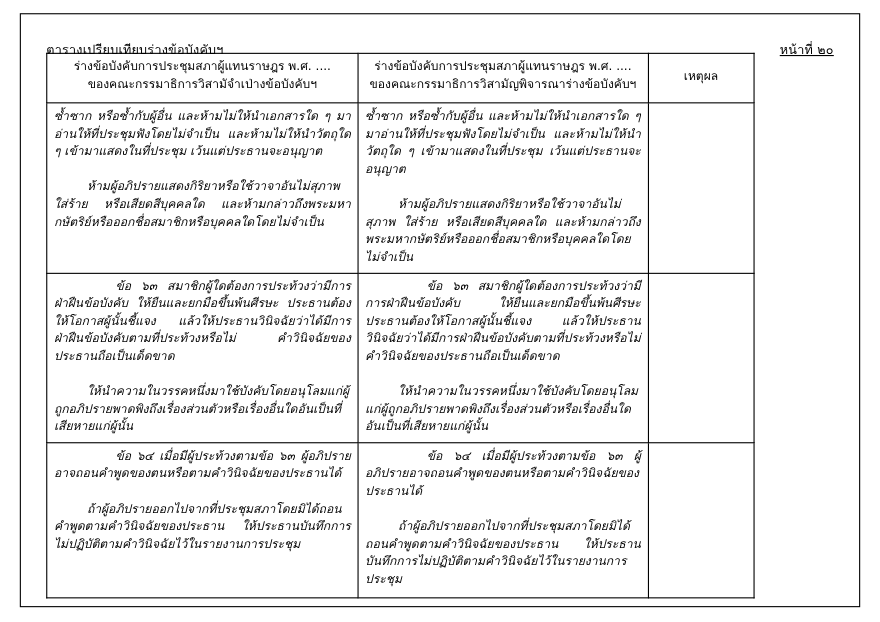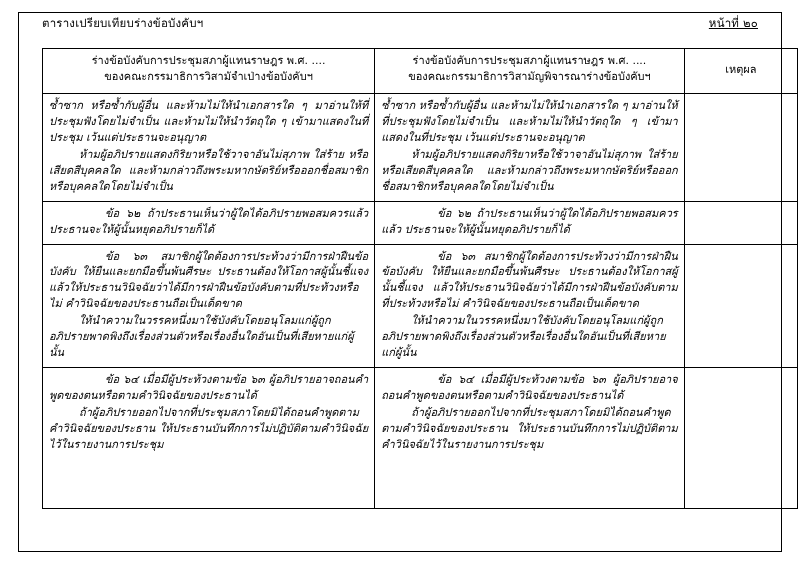--- a/index.html
+++ b/index.html
@@ -23,40 +23,40 @@
     left: 18px;
     top: 12px;
     width: 764px;
     height: 540px;
     border: 1px solid #000;
     box-sizing: border-box;
   }
   .header-row {
     position: absolute;
     left: 42px;
-    top: 14px;
+    top: 36px;
     width: 716px;
     display: flex;
     justify-content: space-between;
     align-items: baseline;
     font-size: 11.5px;
     color: #000;
   }
   .doc-title {
     letter-spacing: 0.2px;
   }
   .page-number {
     letter-spacing: 0.2px;
     text-decoration: underline;
   }
   table.cmp {
     position: absolute;
     left: 42px;
     top: 48px;
-    width: 756px;
+    width: 644px;
     border-collapse: collapse;
     table-layout: fixed;
   }
   table.cmp td {
     border: 1px solid #000;
     vertical-align: top;
     padding: 4px 6px 6px 6px;
     font-size: 11px;
     line-height: 1.45;
     color: #000;
@@ -80,21 +80,21 @@
     vertical-align: middle;
     text-align: center;
   }
   .para {
     margin: 0 0 0 0;
     text-align: justify;
     text-justify: inter-word;
     font-style: italic;
   }
   .para + .para {
-    margin-top: 1px;
+    margin-top: 16px;
   }
   .indent {
     text-indent: 30px;
   }
   .indent-lg {
     text-indent: 56px;
   }
   .blank {
     height: 130px;
   }
@@ -135,29 +135,20 @@
           <p class="para">ซ้ำซาก หรือซ้ำกับผู้อื่น และห้ามไม่ให้นำเอกสารใด ๆ มาอ่านให้ที่ประชุมฟังโดยไม่จำเป็น และห้ามไม่ให้นำวัตถุใด ๆ เข้ามาแสดงในที่ประชุม เว้นแต่ประธานจะอนุญาต</p>
           <p class="para indent">ห้ามผู้อภิปรายแสดงกิริยาหรือใช้วาจาอันไม่สุภาพ ใส่ร้าย หรือเสียดสีบุคคลใด และห้ามกล่าวถึงพระมหากษัตริย์หรือออกชื่อสมาชิกหรือบุคคลใดโดยไม่จำเป็น</p>
         </td>
         <td>
           <p class="para">ซ้ำซาก หรือซ้ำกับผู้อื่น และห้ามไม่ให้นำเอกสารใด ๆ มาอ่านให้ที่ประชุมฟังโดยไม่จำเป็น และห้ามไม่ให้นำวัตถุใด ๆ เข้ามาแสดงในที่ประชุม เว้นแต่ประธานจะอนุญาต</p>
           <p class="para indent">ห้ามผู้อภิปรายแสดงกิริยาหรือใช้วาจาอันไม่สุภาพ ใส่ร้าย หรือเสียดสีบุคคลใด และห้ามกล่าวถึงพระมหากษัตริย์หรือออกชื่อสมาชิกหรือบุคคลใดโดยไม่จำเป็น</p>
         </td>
         <td></td>
       </tr>
 
-      <tr>
-        <td>
-          <p class="para indent-lg">ข้อ ๖๒ ถ้าประธานเห็นว่าผู้ใดได้อภิปรายพอสมควรแล้ว ประธานจะให้ผู้นั้นหยุดอภิปรายก็ได้</p>
-        </td>
-        <td>
-          <p class="para indent-lg">ข้อ ๖๒ ถ้าประธานเห็นว่าผู้ใดได้อภิปรายพอสมควรแล้ว ประธานจะให้ผู้นั้นหยุดอภิปรายก็ได้</p>
-        </td>
-        <td></td>
-      </tr>
 
       <tr>
         <td>
           <p class="para indent-lg">ข้อ ๖๓ สมาชิกผู้ใดต้องการประท้วงว่ามีการฝ่าฝืนข้อบังคับ ให้ยืนและยกมือขึ้นพ้นศีรษะ ประธานต้องให้โอกาสผู้นั้นชี้แจง แล้วให้ประธานวินิจฉัยว่าได้มีการฝ่าฝืนข้อบังคับตามที่ประท้วงหรือไม่ คำวินิจฉัยของประธานถือเป็นเด็ดขาด</p>
           <p class="para indent">ให้นำความในวรรคหนึ่งมาใช้บังคับโดยอนุโลมแก่ผู้ถูกอภิปรายพาดพิงถึงเรื่องส่วนตัวหรือเรื่องอื่นใดอันเป็นที่เสียหายแก่ผู้นั้น</p>
         </td>
         <td>
           <p class="para indent-lg">ข้อ ๖๓ สมาชิกผู้ใดต้องการประท้วงว่ามีการฝ่าฝืนข้อบังคับ ให้ยืนและยกมือขึ้นพ้นศีรษะ ประธานต้องให้โอกาสผู้นั้นชี้แจง แล้วให้ประธานวินิจฉัยว่าได้มีการฝ่าฝืนข้อบังคับตามที่ประท้วงหรือไม่ คำวินิจฉัยของประธานถือเป็นเด็ดขาด</p>
           <p class="para indent">ให้นำความในวรรคหนึ่งมาใช้บังคับโดยอนุโลมแก่ผู้ถูกอภิปรายพาดพิงถึงเรื่องส่วนตัวหรือเรื่องอื่นใดอันเป็นที่เสียหายแก่ผู้นั้น</p>
         </td>

